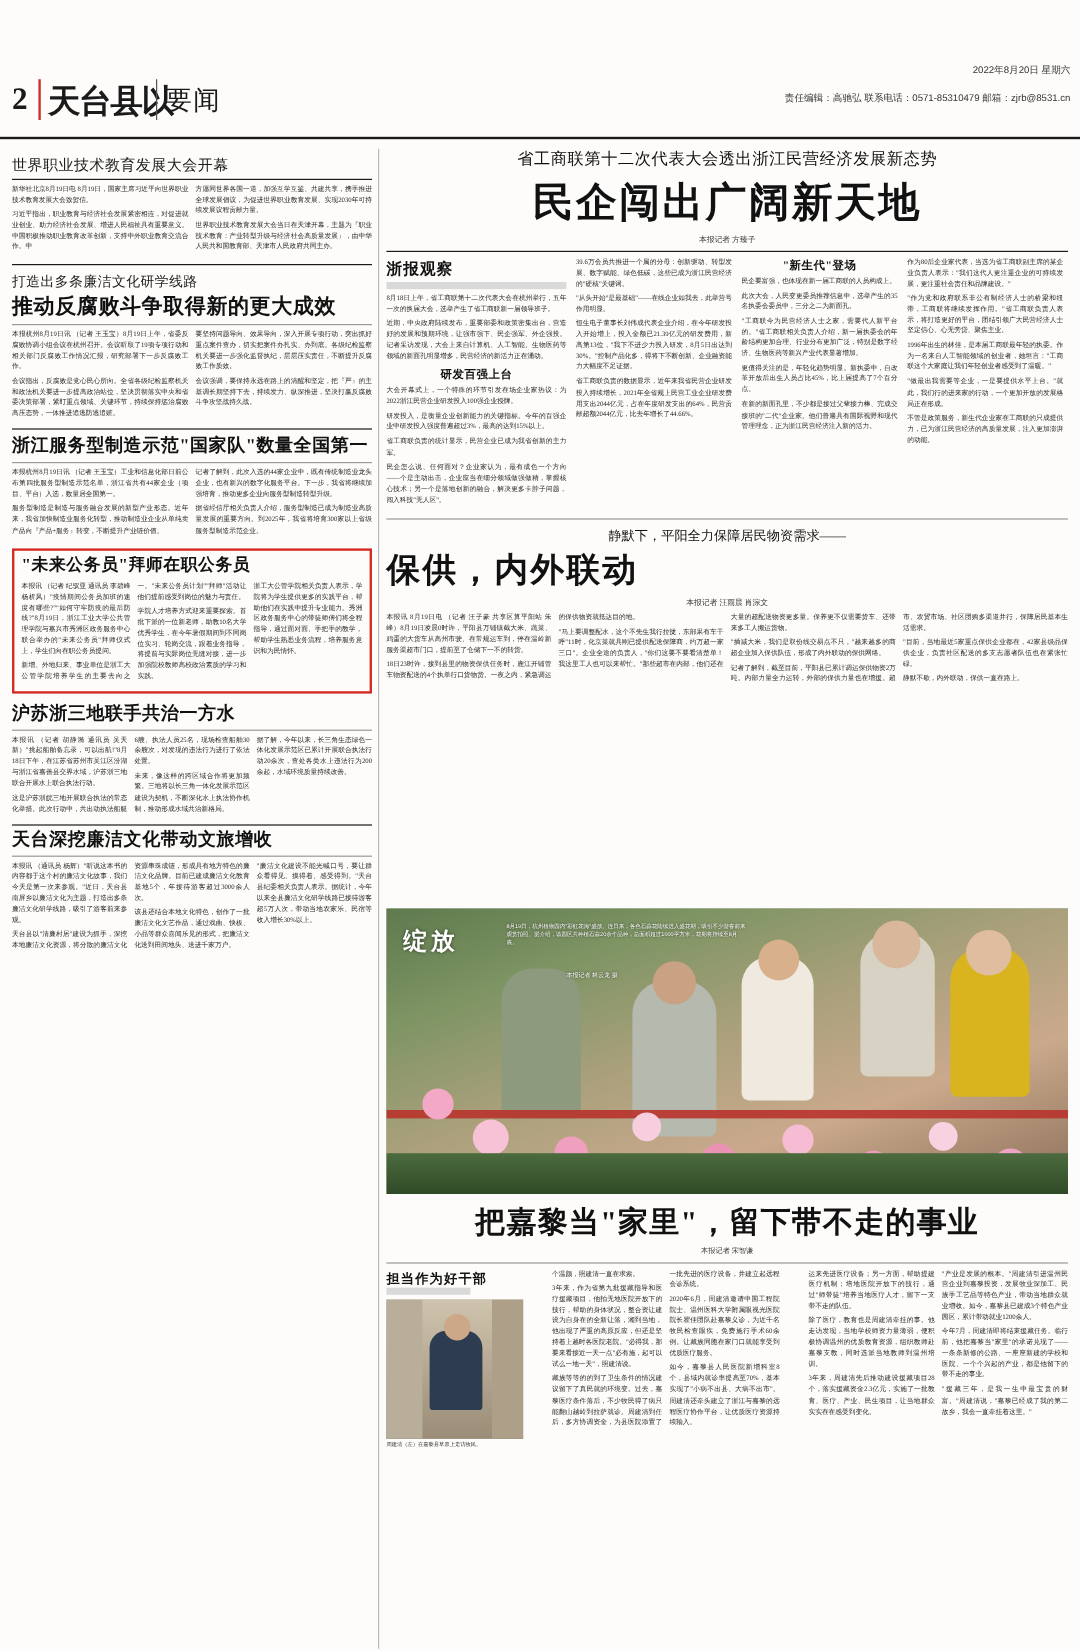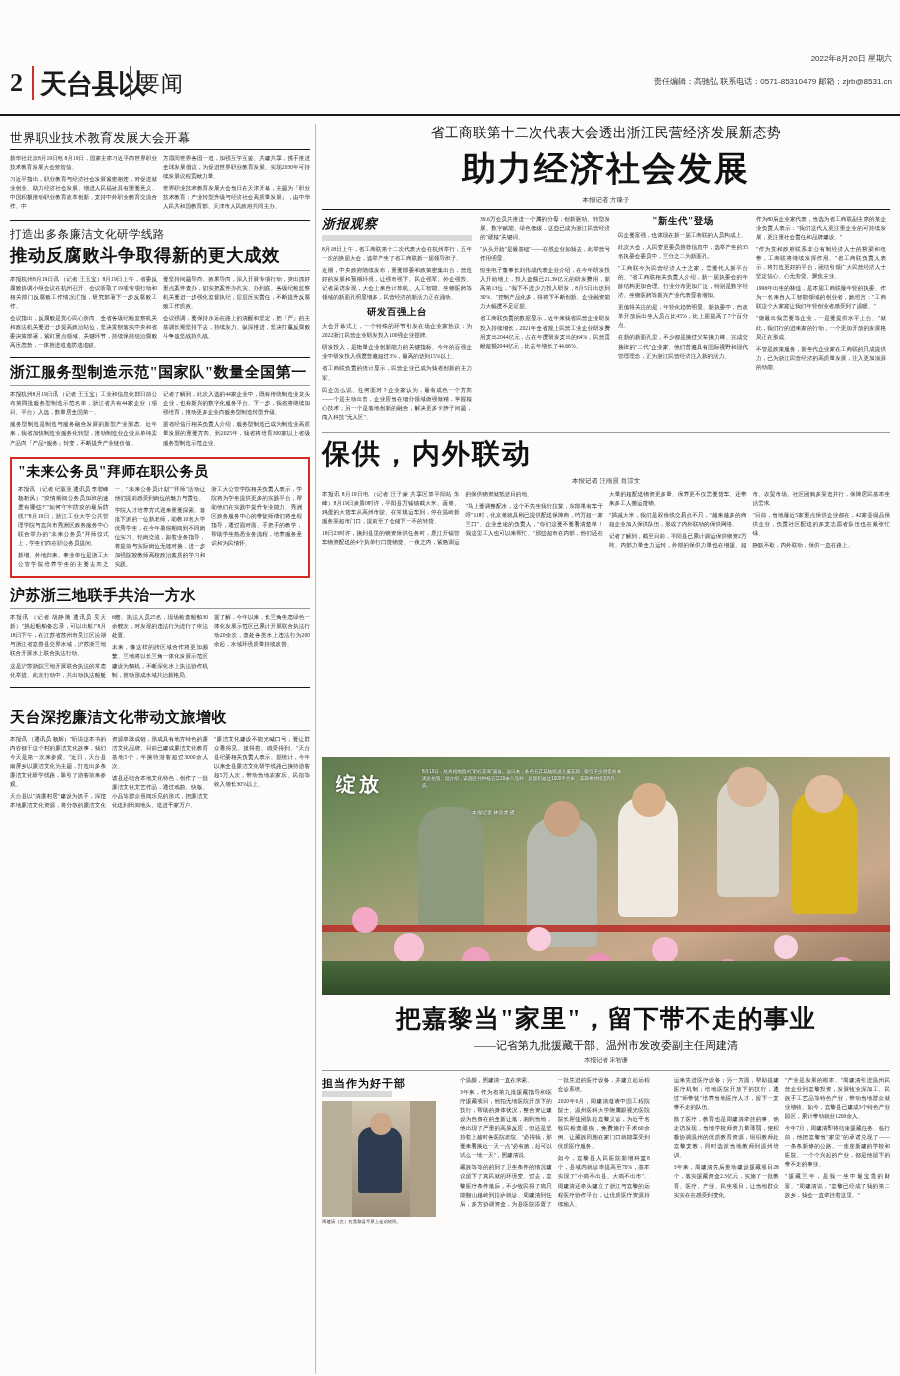--- a/index.html
+++ b/index.html
@@ -95,21 +95,21 @@
     font-family:"Liberation Serif", serif;
     font-size:13.5px; color:#111; text-align:center; letter-spacing:0.5px;
   }
   .center-head {
     font-family:"Liberation Serif", serif;
     font-weight:bold; font-size:34px; color:#111;
     text-align:center; letter-spacing:2px; margin:4px 0 4px;
   }
   .center-byline { font-family:"Liberation Serif", serif; font-size:6.5px; text-align:center; color:#333; margin-bottom:4px;}
 
-  .obs-box { width:150px;font-style:italic; }
+  .obs-box { width:150px; }
   .obs-title {
     font-family:"Liberation Serif", serif;
     font-size:13px; font-weight:bold; color:#111; letter-spacing:1px;
     padding-bottom:2px;
   }
   .obs-under { height:6px; background:#d9d9d9; margin-bottom:4px; }
 
   .sub-head-c {
     font-family:"Liberation Serif", serif;
     font-weight:bold; font-size:9.5px; text-align:center; color:#111;
@@ -247,37 +247,37 @@
       <div class="col-text body3" style="margin-top:4px;">
         <p style="margin:0 0 3px;">本报讯 （记者 胡静漪 通讯员 吴天新）"挑起船舶备忘录，可以出航!"8月18日下午，在江苏省苏州市吴江区汾湖与浙江省嘉善县交界水域，沪苏浙三地联合开展水上联合执法行动。</p>
         <p style="margin:0 0 3px;">这是沪苏浙皖三地开展联合执法的常态化举措。此次行动中，共出动执法船艇6艘、执法人员25名，现场检查船舶30余艘次，对发现的违法行为进行了依法处置。</p>
         <p style="margin:0 0 3px;">未来，像这样的跨区域合作将更加频繁。三地将以长三角一体化发展示范区建设为契机，不断深化水上执法协作机制，推动形成水域共治新格局。</p>
         <p style="margin:0;">据了解，今年以来，长三角生态绿色一体化发展示范区已累计开展联合执法行动20余次，查处各类水上违法行为200余起，水域环境质量持续改善。</p>
       </div>
     </div>
 
     <div class="rule" style="margin-top:7px;"></div>
 
-    <div style="margin-top:20px;">
+    <div style="margin-top:3px;">
       <div class="headline-m">天台深挖廉洁文化带动文旅增收</div>
       <div class="rule-thin"></div>
       <div class="col-text body3" style="margin-top:4px;">
         <p style="margin:0 0 3px;">本报讯 （通讯员 杨辉）"听说这本书的内容都于这个村的廉洁文化故事，我们今天是第一次来参观。"近日，天台县南屏乡以廉洁文化为主题，打造出多条廉洁文化研学线路，吸引了游客前来参观。</p>
         <p style="margin:0 0 3px;">天台县以"清廉村居"建设为抓手，深挖本地廉洁文化资源，将分散的廉洁文化资源串珠成链，形成具有地方特色的廉洁文化品牌。目前已建成廉洁文化教育基地5个，年接待游客超过3000余人次。</p>
         <p style="margin:0 0 3px;">该县还结合本地文化特色，创作了一批廉洁文化文艺作品，通过戏曲、快板、小品等群众喜闻乐见的形式，把廉洁文化送到田间地头、送进千家万户。</p>
         <p style="margin:0;">"廉洁文化建设不能光喊口号，要让群众看得见、摸得着、感受得到。"天台县纪委相关负责人表示。据统计，今年以来全县廉洁文化研学线路已接待游客超5万人次，带动当地农家乐、民宿等收入增长30%以上。</p>
       </div>
     </div>
   </div>
 
   <div class="vline" style="left:315px; top:124px; height:1250px;"></div>
 
   <div class="mcol">
     <div class="center-kicker">省工商联第十二次代表大会透出浙江民营经济发展新态势</div>
-    <div class="center-head">助力经济社会发展</div>
+    <div class="center-head">民企闯出广阔新天地</div>
     <div class="center-byline">本报记者  方臻子</div>
     <div class="rule"></div>
 
     <div style="display:flex; gap:8px; margin-top:5px;">
 
       <div style="width:150px;">
         <div class="obs-box">
           <div class="obs-title">浙报观察</div>
           <div class="obs-under"></div>
         </div>
@@ -320,20 +320,21 @@
           <p style="margin:0 0 3px;">"作为党和政府联系非公有制经济人士的桥梁和纽带，工商联将继续发挥作用。"省工商联负责人表示，将打造更好的平台，团结引领广大民营经济人士坚定信心、心无旁贷、聚焦主业。</p>
           <p style="margin:0 0 3px;">1996年出生的林佳，是本届工商联最年轻的执委。作为一名来自人工智能领域的创业者，她坦言："工商联这个大家庭让我们年轻创业者感受到了温暖。"</p>
           <p style="margin:0 0 3px;">"做最出我需要等企业，一是要提供水平上台。"就此，我们行的进来家的行动，一个更加开放的发展格局正在形成。</p>
           <p style="margin:0;">不管是政策服务，新生代企业家在工商联的只成提供力，已为浙江民营经济的高质量发展，注入更加澎湃的动能。</p>
         </div>
       </div>
     </div>
 
     <div style="margin-top:10px;">
       <div class="rule-thin"></div>
+      <div class="baogong-kicker">静默下，平阳全力保障居民物资需求——</div>
       <div class="baogong-head">保供，内外联动</div>
       <div class="center-byline">本报记者  汪雨晨  肖淙文</div>
       <div class="col-text body4">
         <p style="margin:0 0 3px;">本报讯 8月19日电 （记者 汪子豪 共享区算平阳站 朱峰）8月19日凌晨0时许，平阳县万铺镇截大米、蔬菜、鸡蛋的大货车从高州市驶、在常规运车到，停在温岭新服务渠超市门口，提前至了仓储下一不的转货。</p>
         <p style="margin:0 0 3px;">18日23时许，接到县里的物资保供任务时，鹿江开铺管车物资配送的4个执单行口货物货。一夜之内，紧急调运的保供物资就抵达目的地。</p>
         <p style="margin:0 0 3px;">"马上要调整配水，这个不先生我行拉拢，东部果有车干呼"11时，化京菜就具刚已提供配送保障商，约万超一家三口"。企业全途的负责人，"你们这要不要看清楚单！我这里工人也可以来帮忙。"那些超市在内部，他们还在大量的超配送物资更多量。保养更不仅需要货车、还带来多工人搬运货物。</p>
         <p style="margin:0 0 3px;">"插减大米，我们是双份线交易点不只，"越来越多的商超企业加入保供队伍，形成了内外联动的保供网络。</p>
         <p style="margin:0 0 3px;">记者了解到，截至目前，平阳县已累计调运保供物资2万吨。内部力量全力运转，外部的保供力量也在增援。超市、农贸市场、社区团购多渠道并行，保障居民基本生活需求。</p>
         <p style="margin:0 0 3px;">"目前，当地最近5家重点保供企业都在，42家县级品保供企业，负责社区配送的多支志愿者队伍也在紧张忙碌。</p>
         <p style="margin:0;">静默不歇，内外联动，保供一直在路上。</p>
@@ -369,21 +370,20 @@
     <div class="fl" style="left:505px;top:200px;width:30px;height:30px;background:#eda3c2;"></div>
     <div style="position:absolute;left:0;bottom:0;width:568px;height:34px;background:linear-gradient(#4c6b3e,#2f4a27);"></div>
 
     <div class="photo-badge">绽放</div>
     <div class="photo-cap">8月19日，杭州植物园内"彩虹花海"盛放。连日来，各色石蒜花陆续进入盛花期，吸引不少游客前来观赏拍照。据介绍，该园区共种植石蒜20余个品种，总面积超过1000平方米，花期将持续至8月底。</div>
     <div class="photo-credit">本报记者  林云龙  摄</div>
   </div>
 
   <div class="bfeat">
     <div class="bfeat-head">把嘉黎当"家里"，留下带不走的事业</div>
-    <div class="bfeat-sub">——记省第九批援藏干部、温州市发改委副主任周建清</div>
     <div class="bfeat-byline">本报记者  宋智谦</div>
     <div class="rule-thin"></div>
 
     <div style="display:flex; gap:24px; margin-top:5px;">
 
       <div style="width:120px;">
         <div class="subbox-title">担当作为好干部</div>
         <div class="obs-under" style="width:70px;"></div>
         <div class="photo2" style="margin-top:4px;">
           <div style="position:absolute;inset:0;background:linear-gradient(#cfc4ae,#9a8c77);"></div>

